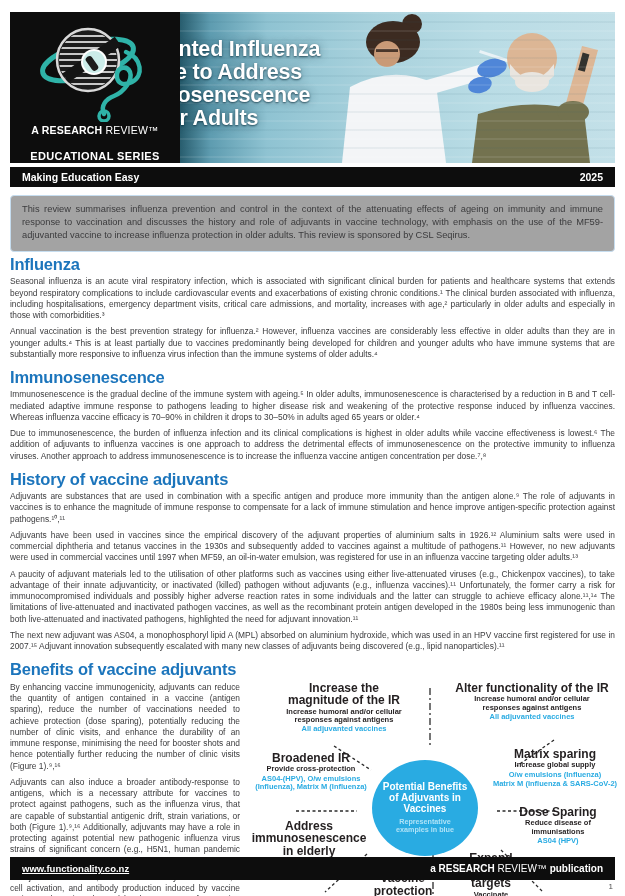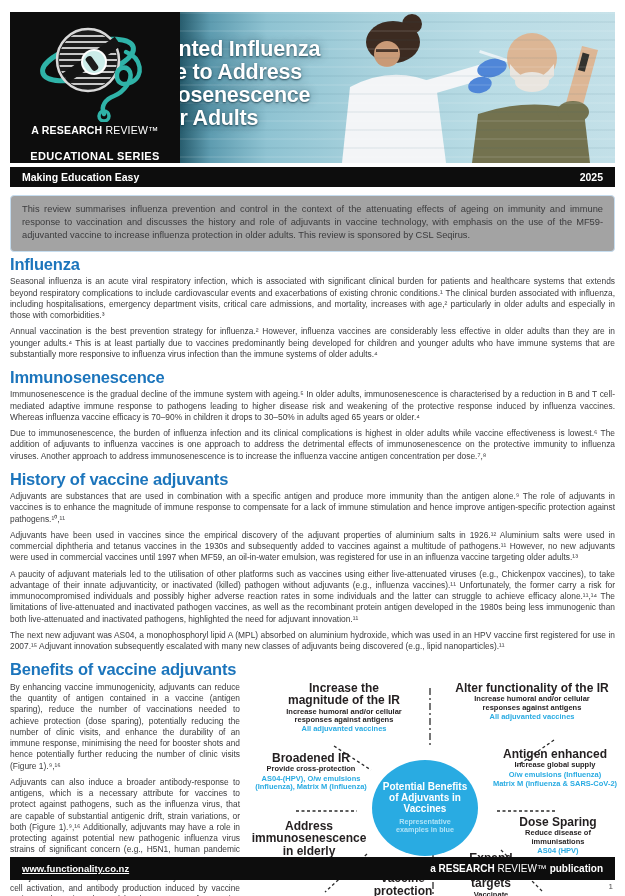--- a/index.html
+++ b/index.html
@@ -196,38 +196,38 @@
             <div class="e">All adjuvanted vaccines</div>
           </div>
 
           <div class="fi" style="left:0;top:70px;width:124px;">
             <div class="t">Broadened IR</div>
             <div class="s">Provide cross-protection</div>
             <div class="e">AS04-(HPV), O/w emulsions (Influenza), Matrix M (Influenza)</div>
           </div>
 
           <div class="fi" style="left:240px;top:66px;width:132px;">
-            <div class="t">Antigen enhanced</div>
+            <div class="t">Matrix sparing</div>
             <div class="s">Increase global supply</div>
             <div class="e">O/w emulsions (Influenza)</div>
             <div class="e">Matrix M (Influenza &amp; SARS-CoV-2)</div>
           </div>
 
           <div class="hub">
             <div class="ht">Potential Benefits of Adjuvants in Vaccines</div>
             <div class="hs">Representative examples in blue</div>
           </div>
 
           <div class="fi" style="left:0;top:138px;width:120px;">
             <div class="t">Address immunosenescence in elderly</div>
             <div class="e">MF59 (seasonal influenza)</div>
             <div class="e">AS01 (HZV)</div>
           </div>
 
-          <div class="fi" style="left:254px;top:134px;width:110px;">
+          <div class="fi" style="left:254px;top:124px;width:110px;">
             <div class="t">Dose Sparing</div>
             <div class="s" style="width:70px;margin:1px auto 0;">Reduce disease of immunisations</div>
             <div class="e">AS04 (HPV)</div>
           </div>
 
           <div class="fi" style="left:96px;top:178px;width:116px;">
             <div class="t" style="width:80px;margin:0 auto;">Prolong vaccine protection</div>
             <div class="e" style="width:70px;margin:1px auto 0;">All adjuvanted vaccines</div>
           </div>
 

